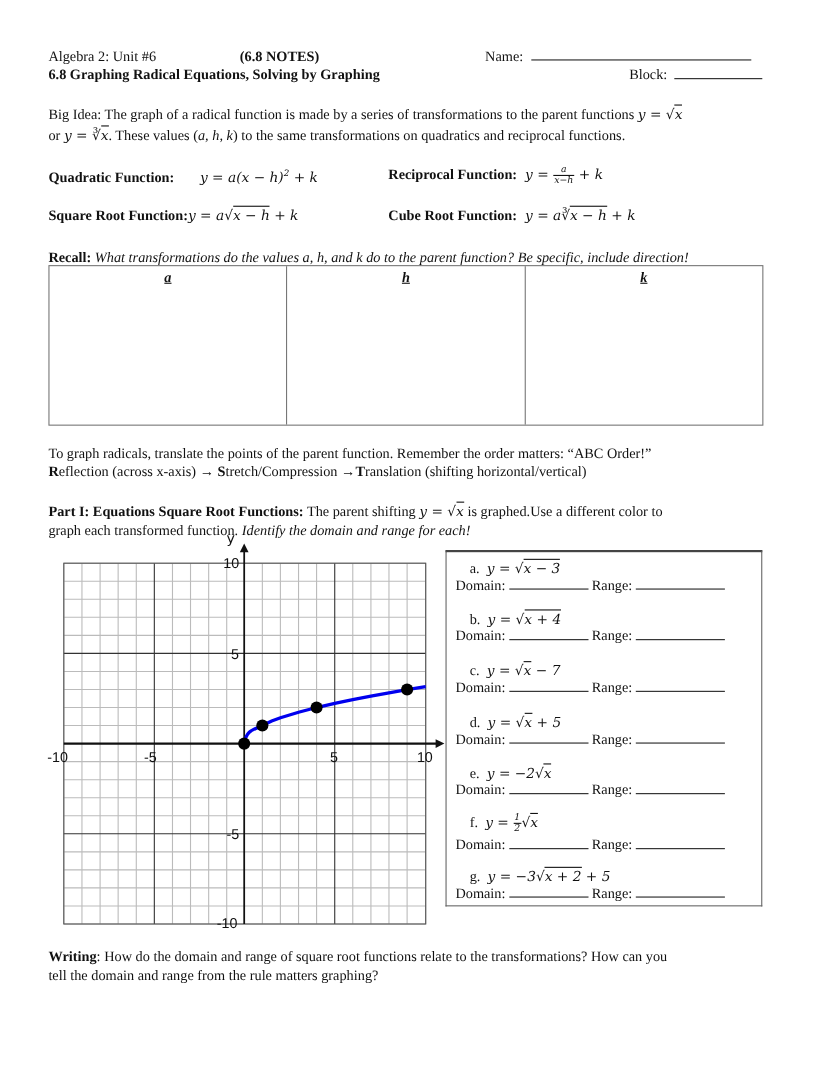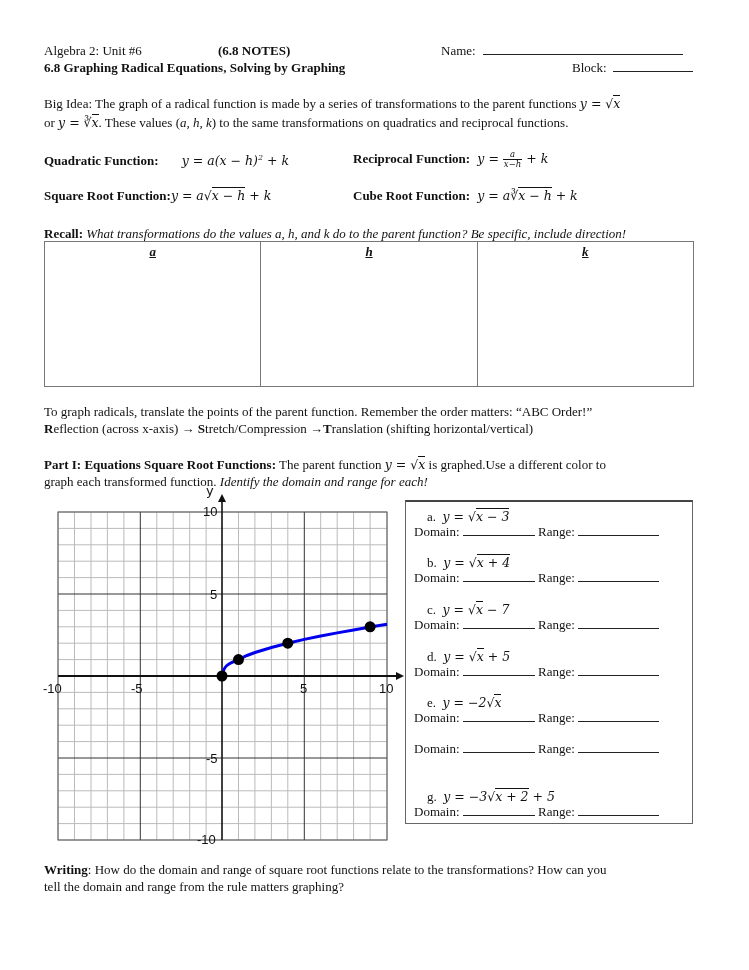--- a/index.html
+++ b/index.html
@@ -72,21 +72,21 @@
   <div class="col"><span>k</span></div>
 </div>
 
 <div class="abs" style="left:44px;top:404px;">To graph radicals, translate the points of the parent function.  Remember the order matters:  “ABC Order!”</div>
 <div class="abs" style="left:44px;top:421px;">
   <span class="b">R</span><span>eflection (across x-axis) </span><span class="b">→</span>
   <span class="b">S</span><span>tretch/Compression </span><span class="b">→</span><span class="b">T</span><span>ranslation (shifting horizontal/vertical)</span>
 </div>
 
 <div class="abs" style="left:44px;top:457px;">
-  <span class="b u">Part I:  Equations Square Root Functions:</span><span>  The parent function </span><span class="m">y = √<span class="rad">x</span></span><span> is graphed.Use a different color to</span>
+  <span class="b u">Part I:  Equations Square Root Functions:</span><span>  The parent shifting </span><span class="m">y = √<span class="rad">x</span></span><span> is graphed.Use a different color to</span>
 </div>
 <div class="abs" style="left:44px;top:474px;">
   <span>graph each transformed function. </span><span class="i">Identify the domain and range for each!</span>
 </div>
 
 <svg class="abs" style="left:0;top:0;" width="749" height="970">
   <g stroke="#bbbbbb" stroke-width="1">
 
     <line x1="58" y1="512" x2="58" y2="840"></line>
       <line x1="74.5" y1="512" x2="74.5" y2="840"></line>
@@ -179,20 +179,21 @@
     <div class="eq"><span>d.</span>&nbsp; <span class="m"><span>y = </span>√<span class="rad">x</span> <span>+ 5</span></span></div>
     <div class="dr"><span>Domain:</span> <span class="blank"></span> <span>Range:</span> <span class="blank blank2"></span></div>
   </div>
 
   <div class="ex" style="top:193px;">
     <div class="eq"><span>e.</span>&nbsp; <span class="m"><span>y = </span><span>−2</span>√<span class="rad">x</span></span></div>
     <div class="dr"><span>Domain:</span> <span class="blank"></span> <span>Range:</span> <span class="blank blank2"></span></div>
   </div>
 
   <div class="ex" style="top:237px;">
+    <div class="eq"><span>f.</span>&nbsp; <span class="m"><span>y = </span><span class="frac"><span class="num">1</span><span class="den">2</span></span>√<span class="rad">x</span></span></div>
     <div class="dr" style="margin-top:2px;"><span>Domain:</span> <span class="blank"></span> <span>Range:</span> <span class="blank blank2"></span></div>
   </div>
 
   <div class="ex" style="top:287px;">
     <div class="eq"><span>g.</span>&nbsp; <span class="m"><span>y = </span><span>−3</span>√<span class="rad">x + 2</span><span> + 5</span></span></div>
     <div class="dr"><span>Domain:</span> <span class="blank"></span> <span>Range:</span> <span class="blank blank2"></span></div>
   </div>
 </div>
 
 <div class="abs" style="left:44px;top:862px;">

